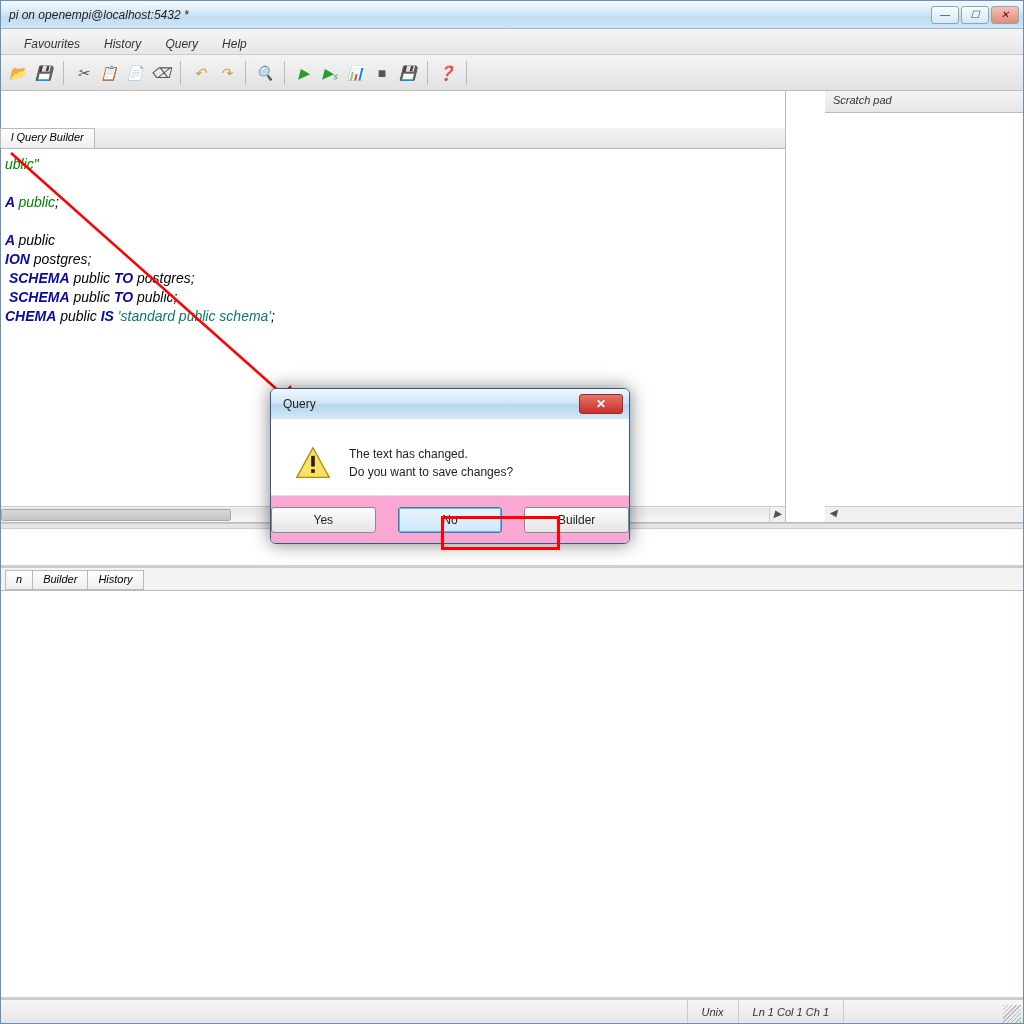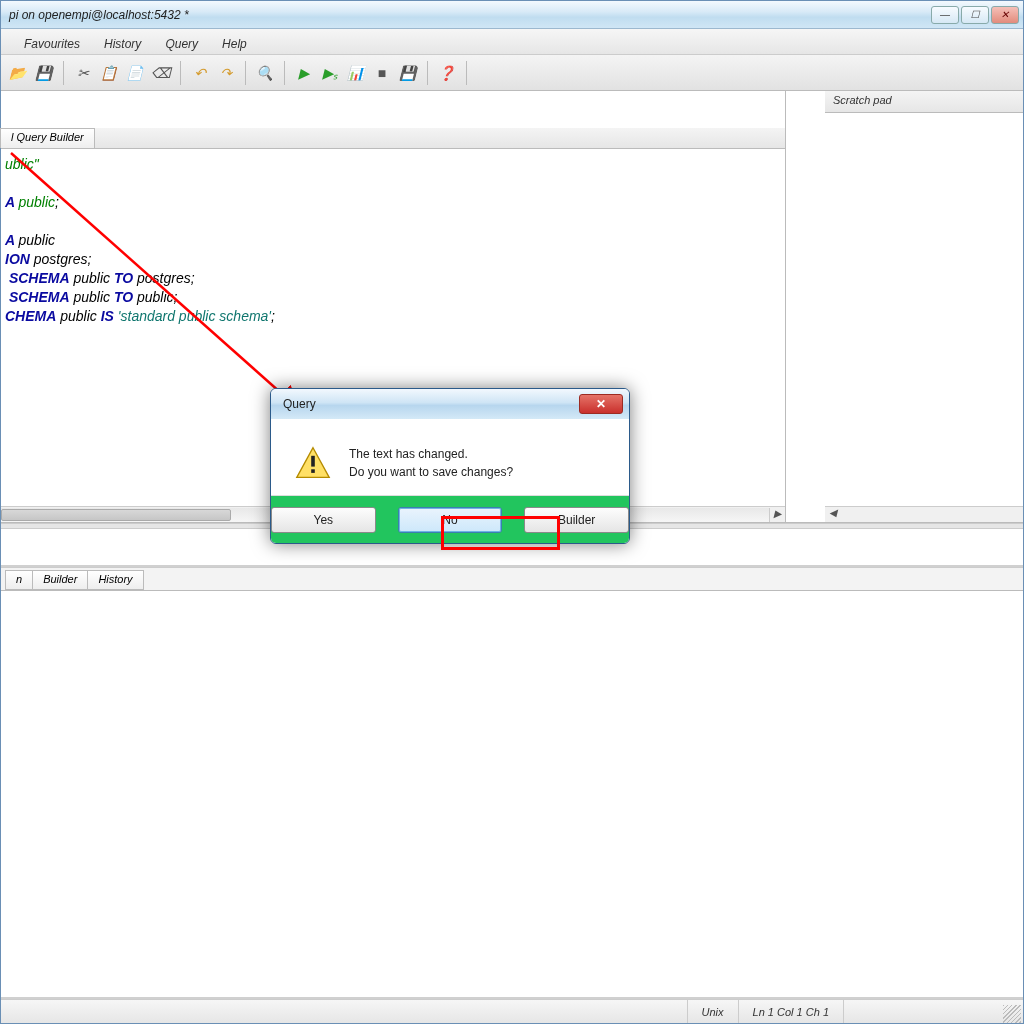--- a/index.html
+++ b/index.html
@@ -63,21 +63,21 @@
 .arrowline { position:absolute; pointer-events:none; left:0; top:0; }
 
 
 .overlay { position:absolute; left:270px; top:388px; width:360px; border:1px solid #2b5a8a; border-radius:6px; box-shadow: 0 0 18px rgba(0,0,0,0.5); background:#fff; overflow:hidden;}
 .dlgtitle { height:30px; background: linear-gradient(to bottom,#f2f8fe,#cfe5f5 45%,#b7d6ee 55%,#d4e9f7); display:flex; align-items:center; justify-content:space-between; padding: 0 6px 0 12px; }
 .dlgtitle .txt { font-size:12px; color:#222; }
 .dlgclose { width:44px; height:20px; border-radius: 3px; background: linear-gradient(#e57368,#c9302c); border:1px solid #9c2b22; display:flex; align-items:center; justify-content:center; color:#fff; font-size:12px; font-weight:bold; }
 .dlgbody { padding: 26px 24px 14px 24px; display:flex; gap: 18px; align-items:flex-end; }
 .warnicon { width:36px; height:36px; }
 .dlgtext { font-size:12px; color:#222; line-height:1.45; }
-.dlgbuttons { height:48px; background:#22c55e; border-top:1px solid #ddd; display:flex; align-items:center; justify-content:center; gap: 22px; }
+.dlgbuttons { height:48px; background:#f9a8d4; border-top:1px solid #ddd; display:flex; align-items:center; justify-content:center; gap: 22px; }
 .dbtn { width:108px; height:26px; border:1px solid #8a8a8a; border-radius:3px; background:linear-gradient(#fdfdfd,#e5e5e5); font-size:12px; color:#222; display:flex; align-items:center; justify-content:center; }
 .dbtn.focus { border:1px solid #3c7fb1; background:linear-gradient(#eaf4fd,#cde8fb); box-shadow: inset 0 0 0 1px #6db3e6; }
 .highlight { position:absolute; border:3px solid #f00; pointer-events:none; }
 </style>
 </head>
 <body>
 
 <div class="window">
 
   <div class="titlebar">

